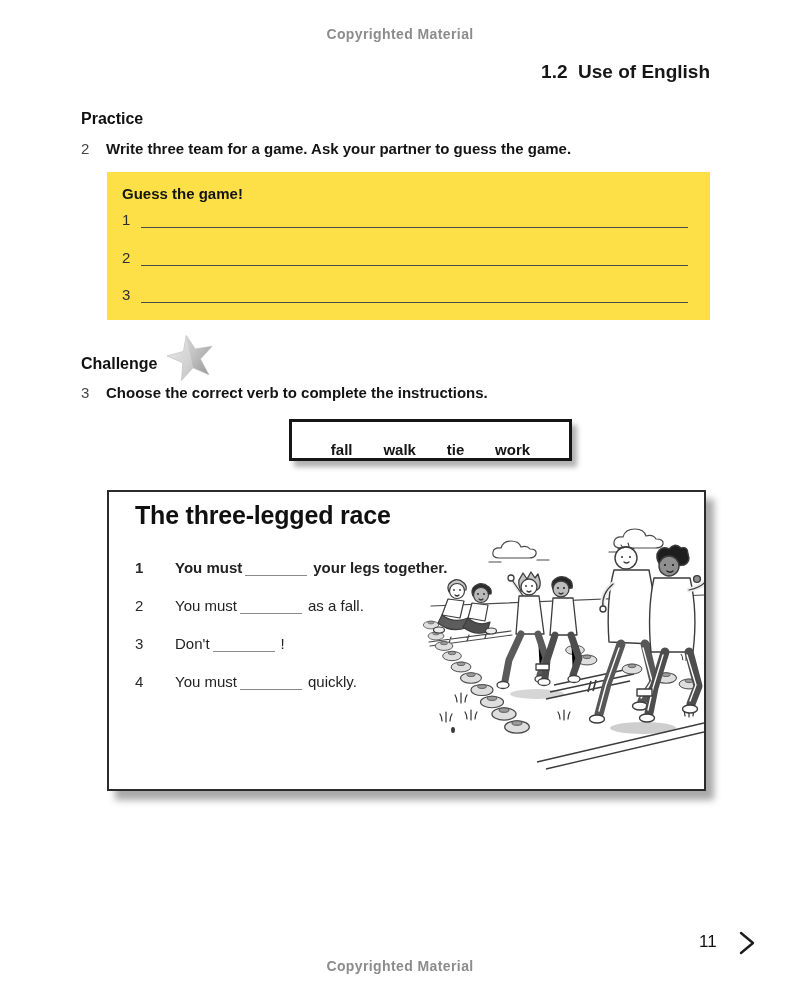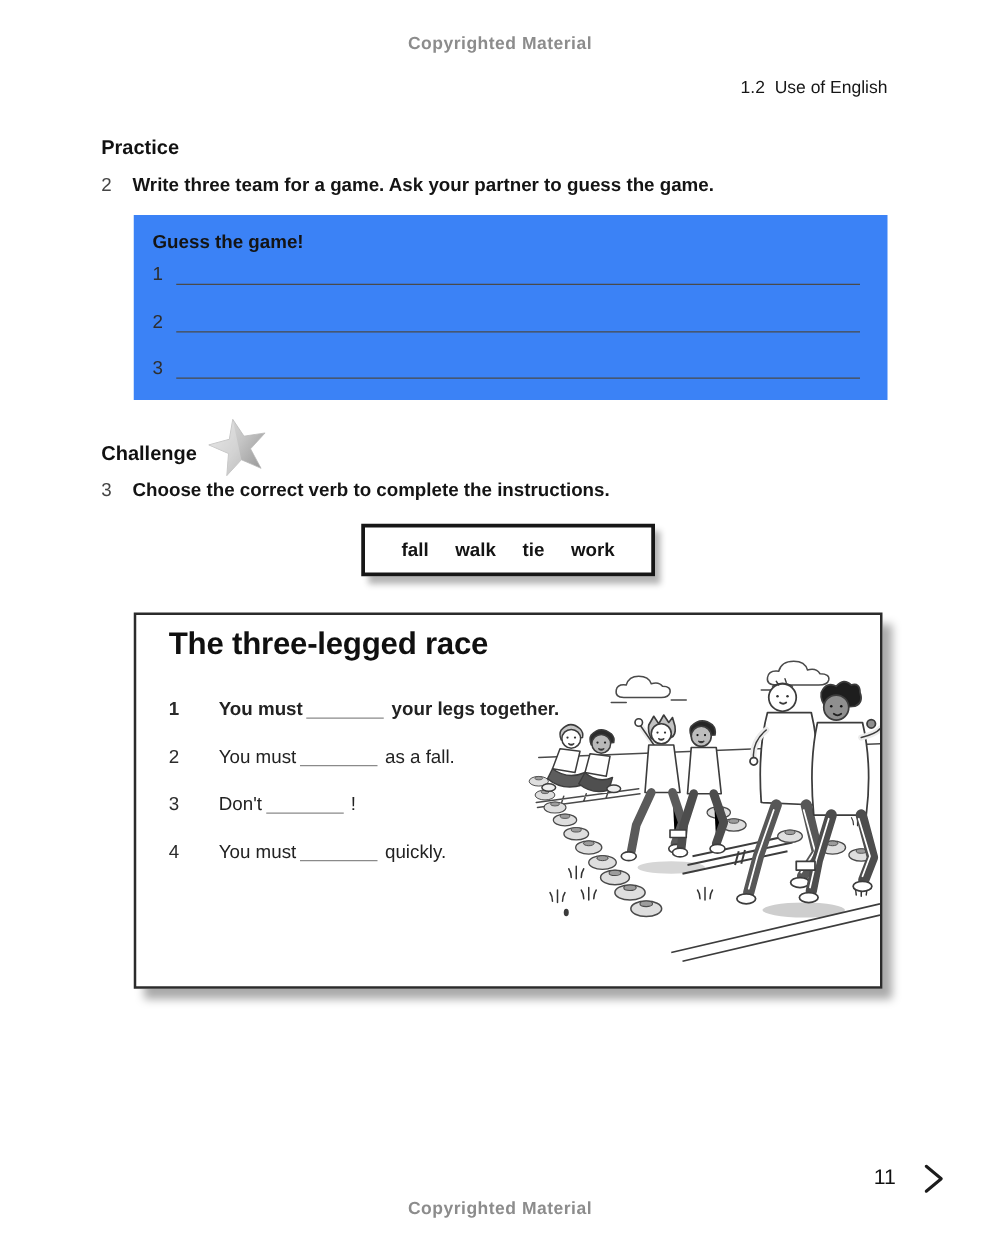--- a/index.html
+++ b/index.html
@@ -11,47 +11,47 @@
 
   .copyright {
     position:absolute; left:0; width:100%; text-align:center;
     font-size:14px; font-weight:bold; color:#8c8c8c; letter-spacing:.4px;
   }
   .copyright.top { top:26px; }
   .copyright.bottom { top:958px; }
 
   .section-label {
     position:absolute; top:61px; right:90px;
-    font-size:14px; font-weight:normal; white-space:pre; color:#161616;
+    font-size:19px; font-weight:bold; white-space:pre; color:#161616;
   }
 
   .h-section { position:absolute; left:81px; font-size:16px; font-weight:bold; color:#111; }
   #practice-heading { top:110px;text-align:center; }
   #challenge-heading { top:355px; }
 
   .exercise { position:absolute; left:81px; display:flex; font-size:15px; line-height:18px; }
   .exercise .num { width:25px; flex:none; color:#454545; }
   .exercise .txt { font-weight:bold; color:#141414; }
   #practice-exercise { top:140px; }
   #challenge-exercise { top:384px; }
 
-  .guess-box { position:absolute; left:107px; top:172px; width:603px; height:148px; background:#3b82f6; }
+  .guess-box { position:absolute; left:107px; top:172px; width:603px; height:148px; background:#fde047; }
   .guess-title { position:absolute; left:15px; top:13px; font-size:15px; font-weight:bold; color:#141414; }
   .guess-row { position:absolute; left:15px; right:22px; height:18px; display:flex; align-items:flex-end; }
   .guess-row.r1 { top:38px; } .guess-row.r2 { top:76px; } .guess-row.r3 { top:113px; }
   .guess-row .n { width:19px; font-size:15px; color:#2e2e2e; flex:none; }
   .guess-row .write-line { flex:1; height:100%; border-bottom:1.5px solid #4a4a4a; }
 
   .star-wrap { position:absolute; left:165px; top:333px; width:52px; height:50px; }
 
   .word-box {
-    position:absolute; left:289px; top:419px; width:235px; height:42px;
+    position:absolute; left:289px; top:419px; width:283px; height:42px;
     background:#ffffff; border:3px solid #161616;
     box-shadow:5px 6px 5px rgba(0,0,0,.30);
-    display:flex; align-items:center; justify-content:space-evenly;
+    display:flex; align-items:flex-end; justify-content:space-evenly;
     font-size:15px; font-weight:bold; color:#141414; padding:0 8px;
   }
 
   .race-box {
     position:absolute; left:107px; top:490px; width:599px; height:301px;
     background:#ffffff; border:2px solid #2b2b2b;
     box-shadow:8px 9px 7px rgba(0,0,0,.34);
   }
   .race-illustration { position:absolute; left:0; top:0; width:595px; height:297px; }
   .race-title {

